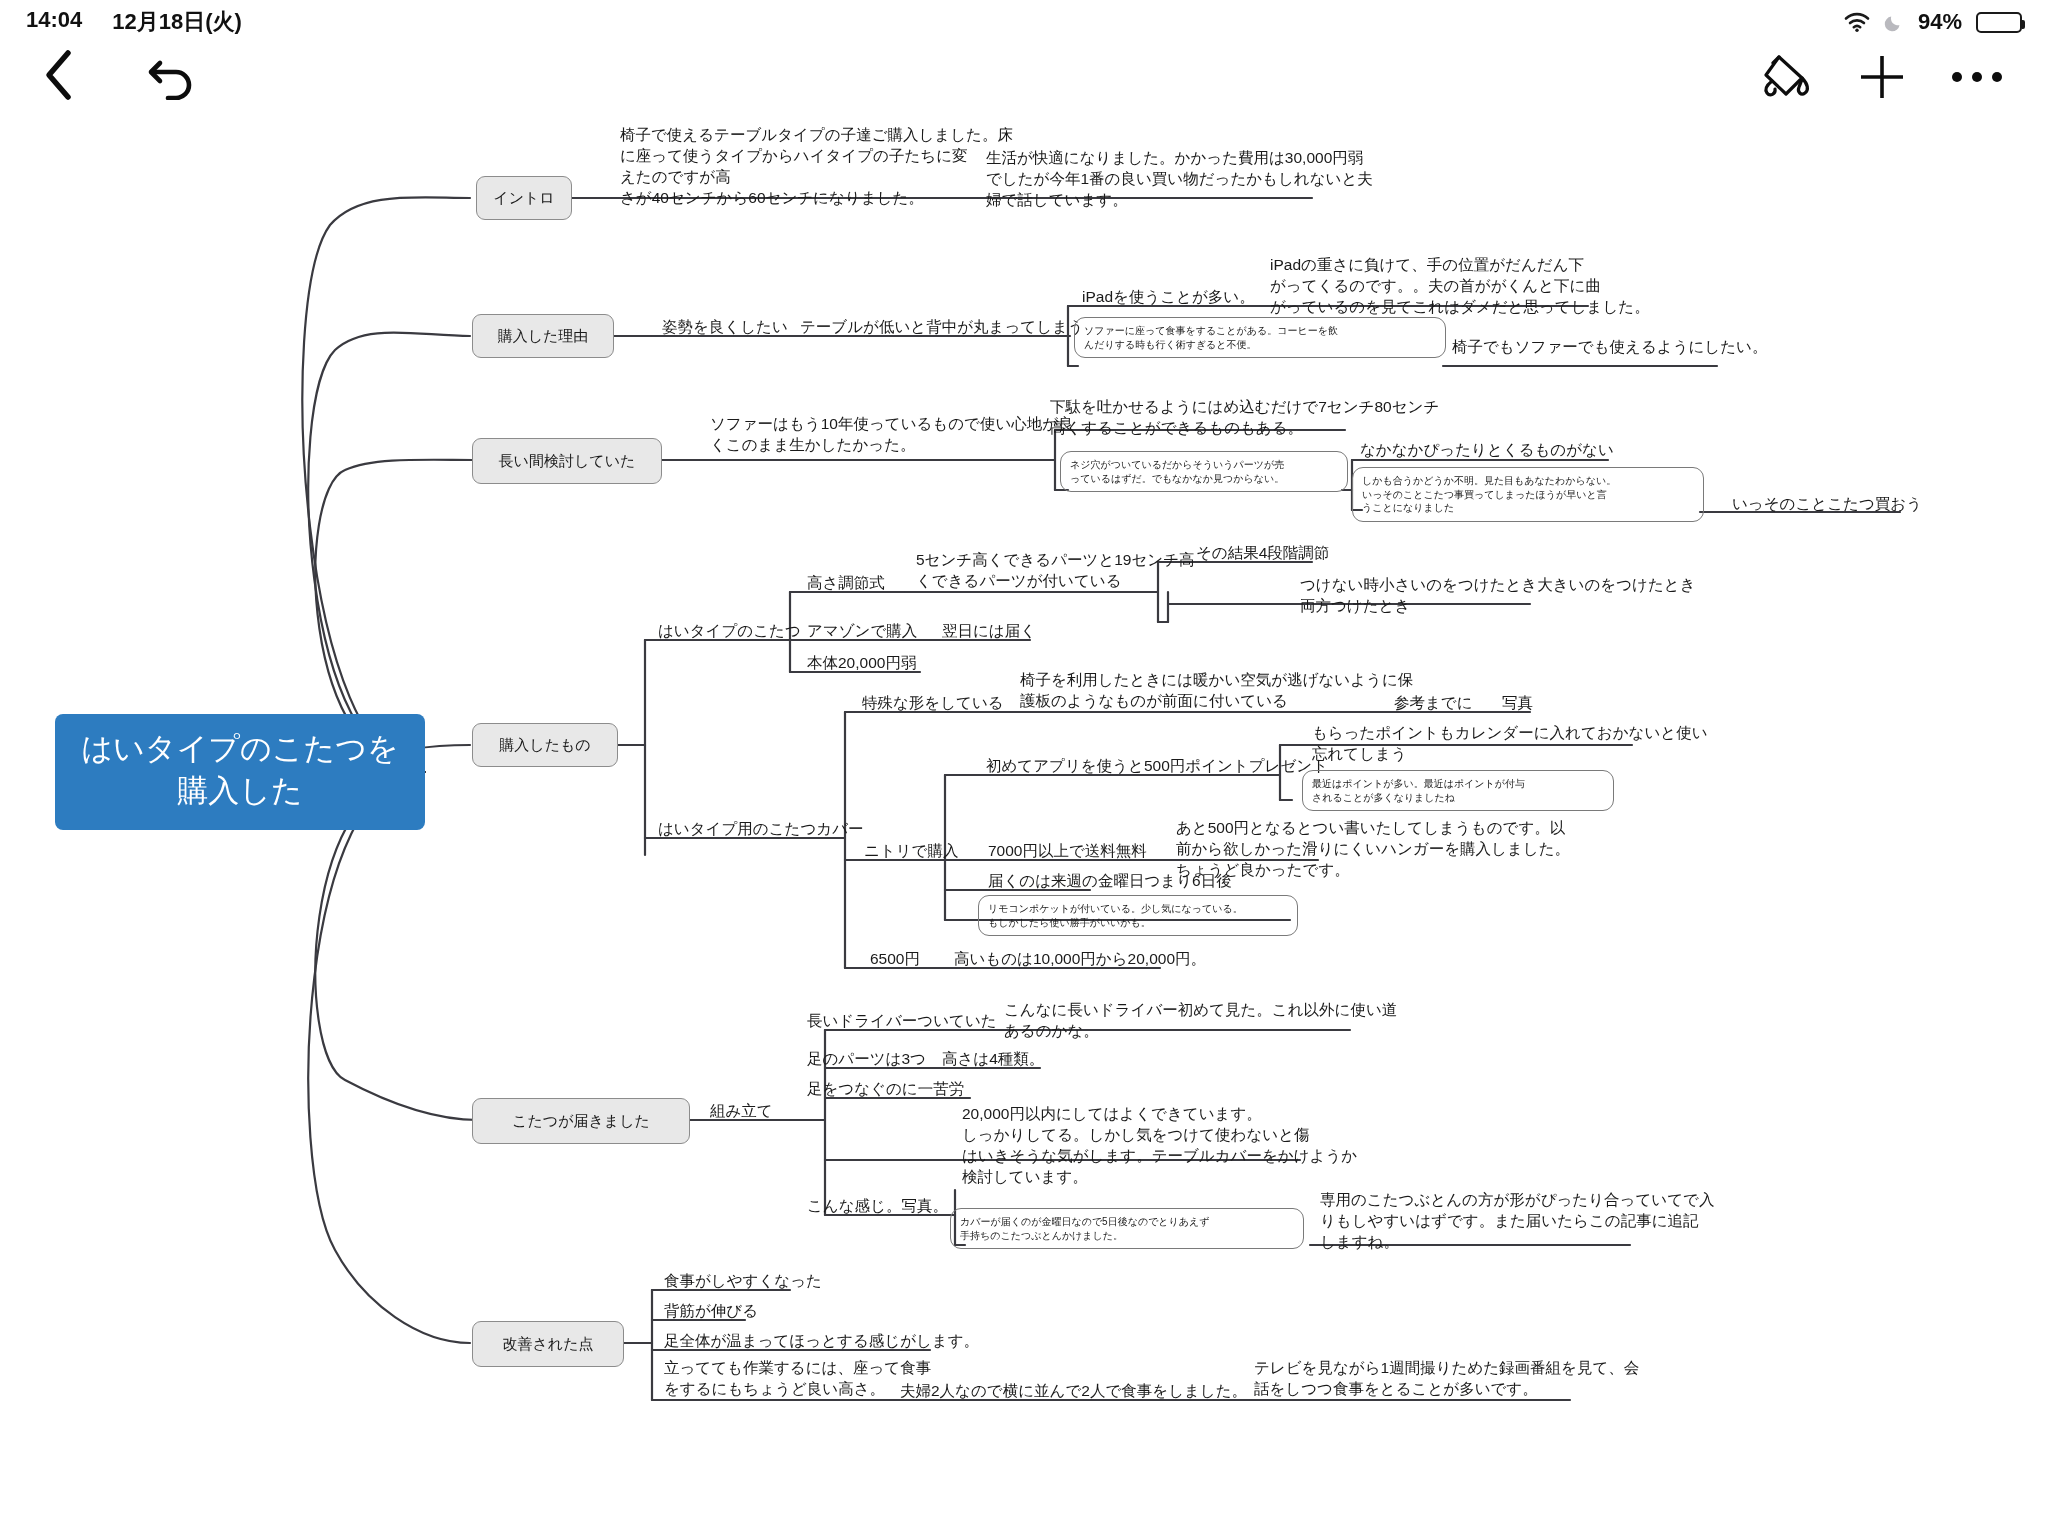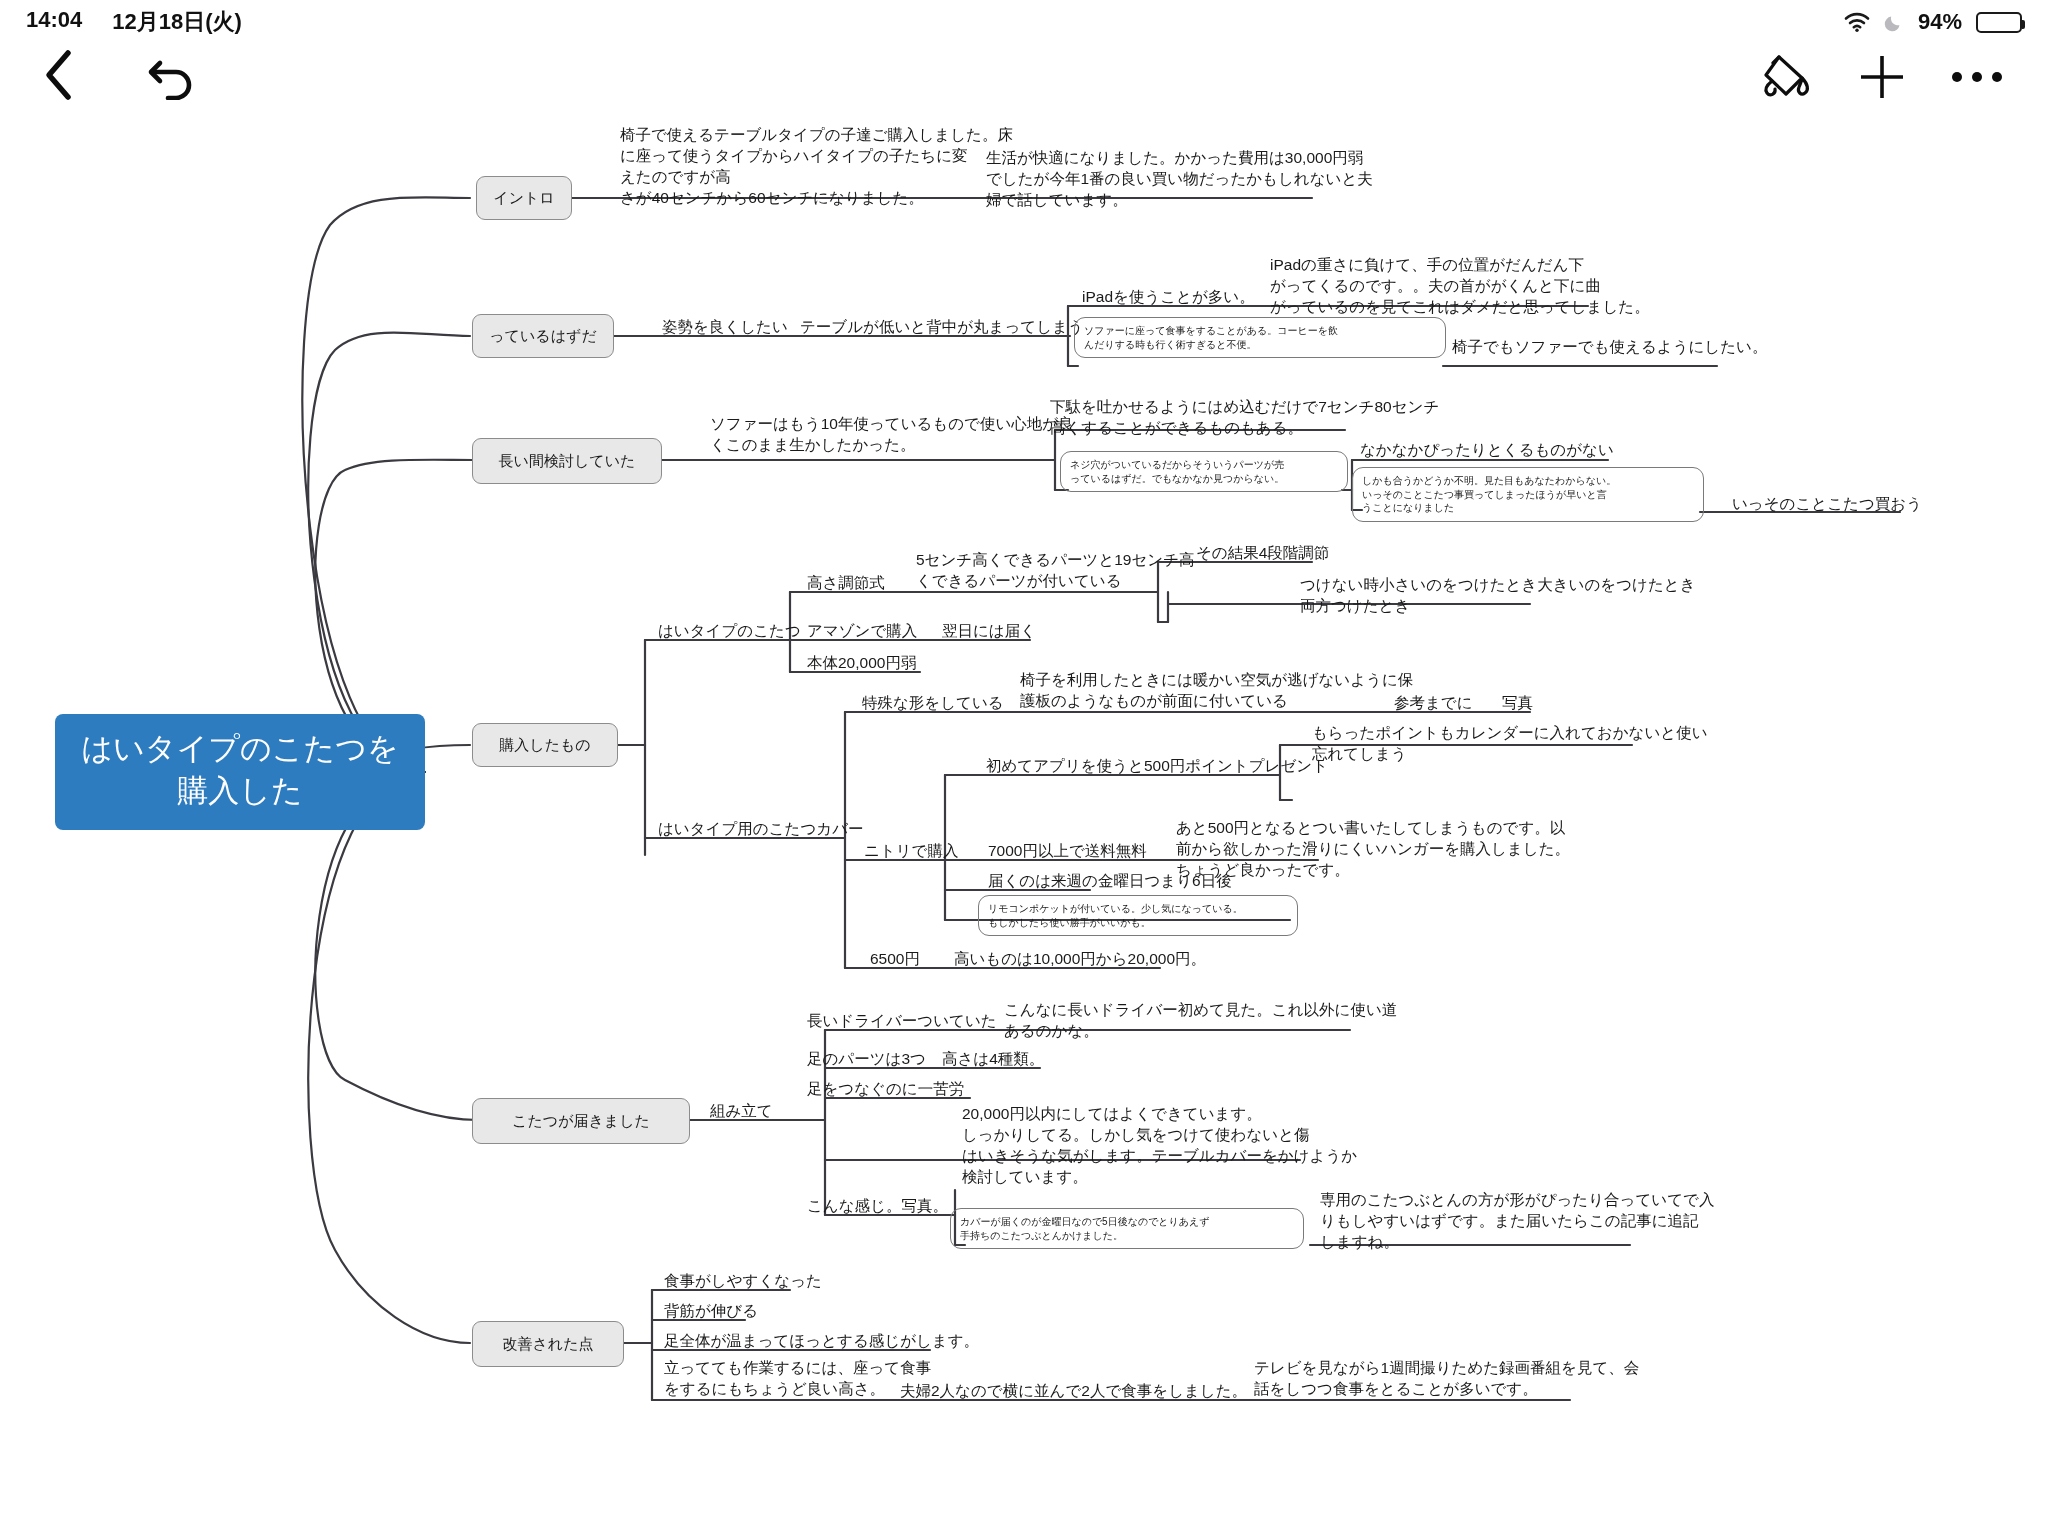--- a/index.html
+++ b/index.html
@@ -341,21 +341,21 @@
       <path d="M662 1400 L890 1400"></path>
       <path d="M890 1400 L1250 1400"></path>
       <path d="M1250 1400 L1570 1400"></path>
     </g>
   </svg>
 
   <div class="node node-root" style="left:55px; top:714px; width:370px; height:116px;">はいタイプのこたつを
 購入した</div>
 
   <div class="node node-l1" style="left:476px; top:176px; width:96px; height:44px;">イントロ</div>
-  <div class="node node-l1" style="left:472px; top:314px; width:142px; height:44px;">っているはずだ</div>
+  <div class="node node-l1" style="left:472px; top:314px; width:142px; height:44px;">購入した理由</div>
   <div class="node node-l1" style="left:472px; top:438px; width:190px; height:46px;">長い間検討していた</div>
   <div class="node node-l1" style="left:472px; top:723px; width:146px; height:44px;">購入したもの</div>
   <div class="node node-l1" style="left:472px; top:1098px; width:218px; height:46px;">こたつが届きました</div>
   <div class="node node-l1" style="left:472px; top:1321px; width:152px; height:46px;">改善された点</div>
 
   <div class="node node-txt" style="left:616px; top:125px; width:362px;">椅子で使えるテーブルタイプの子達ご購入しました。床
 に座って使うタイプからハイタイプの子たちに変
 えたのですが高
 さが40センチから60センチになりました。</div>
   <div class="node node-txt" style="left:982px; top:148px; width:336px;">生活が快適になりました。かかった費用は30,000円弱
@@ -398,20 +398,22 @@
   <div class="node node-txt" style="left:654px; top:819px;">はいタイプ用のこたつカバー</div>
   <div class="node node-txt" style="left:858px; top:693px;">特殊な形をしている</div>
   <div class="node node-txt" style="left:1016px; top:670px; width:292px;">椅子を利用したときには暖かい空気が逃げないように保
 護板のようなものが前面に付いている</div>
   <div class="node node-txt" style="left:1390px; top:693px;">参考までに</div>
   <div class="node node-txt" style="left:1498px; top:693px;">写真</div>
   <div class="node node-txt" style="left:860px; top:841px;">ニトリで購入</div>
   <div class="node node-txt" style="left:982px; top:756px;">初めてアプリを使うと500円ポイントプレゼント</div>
   <div class="node node-txt" style="left:1308px; top:723px; width:330px;">もらったポイントもカレンダーに入れておかないと使い
 忘れてしまう</div>
+  <div class="node node-box" style="left:1302px; top:770px; width:312px;">最近はポイントが多い。最近はポイントが付与
+されることが多くなりましたね</div>
   <div class="node node-txt" style="left:984px; top:841px;">7000円以上で送料無料</div>
   <div class="node node-txt" style="left:1172px; top:818px; width:322px;">あと500円となるとつい書いたしてしまうものです。以
 前から欲しかった滑りにくいハンガーを購入しました。
 ちょうど良かったです。</div>
   <div class="node node-txt" style="left:984px; top:871px;">届くのは来週の金曜日つまり6日後</div>
   <div class="node node-box" style="left:978px; top:895px; width:320px;">リモコンポケットが付いている。少し気になっている。
 もしかしたら使い勝手がいいかも。</div>
   <div class="node node-txt" style="left:866px; top:949px;">6500円</div>
   <div class="node node-txt" style="left:950px; top:949px;">高いものは10,000円から20,000円。</div>
 

